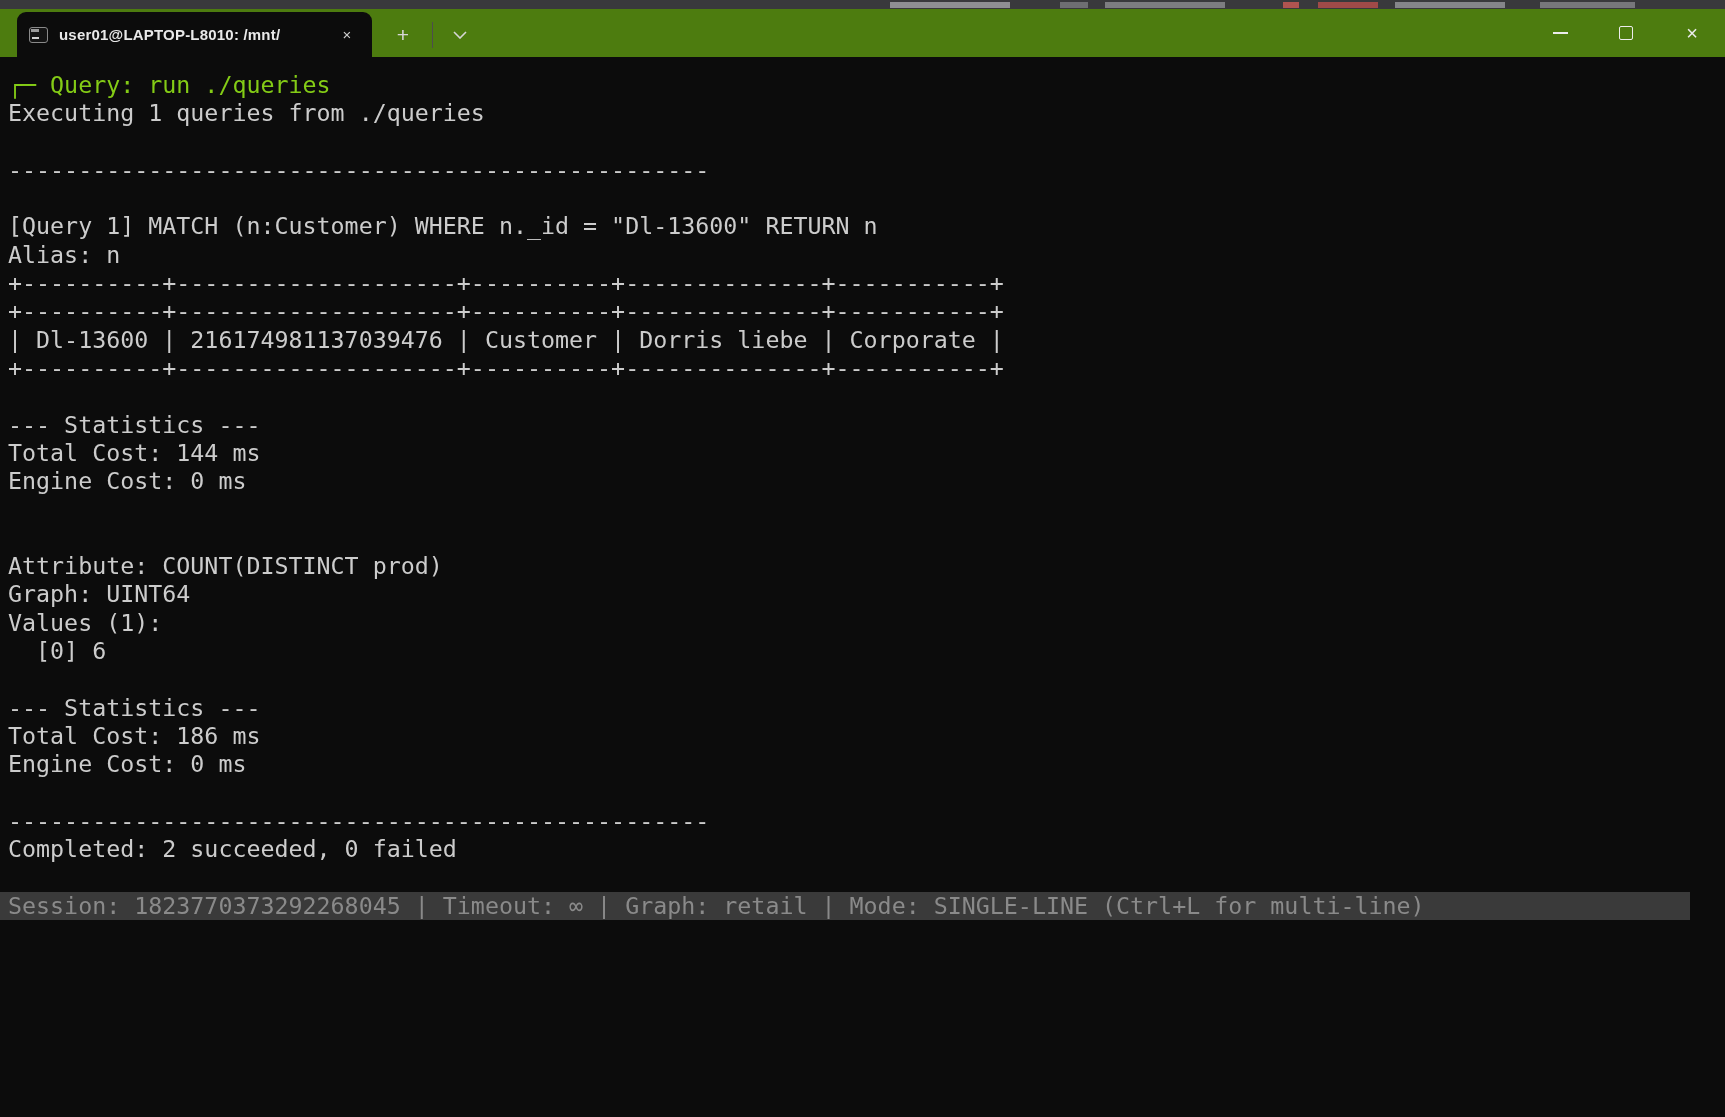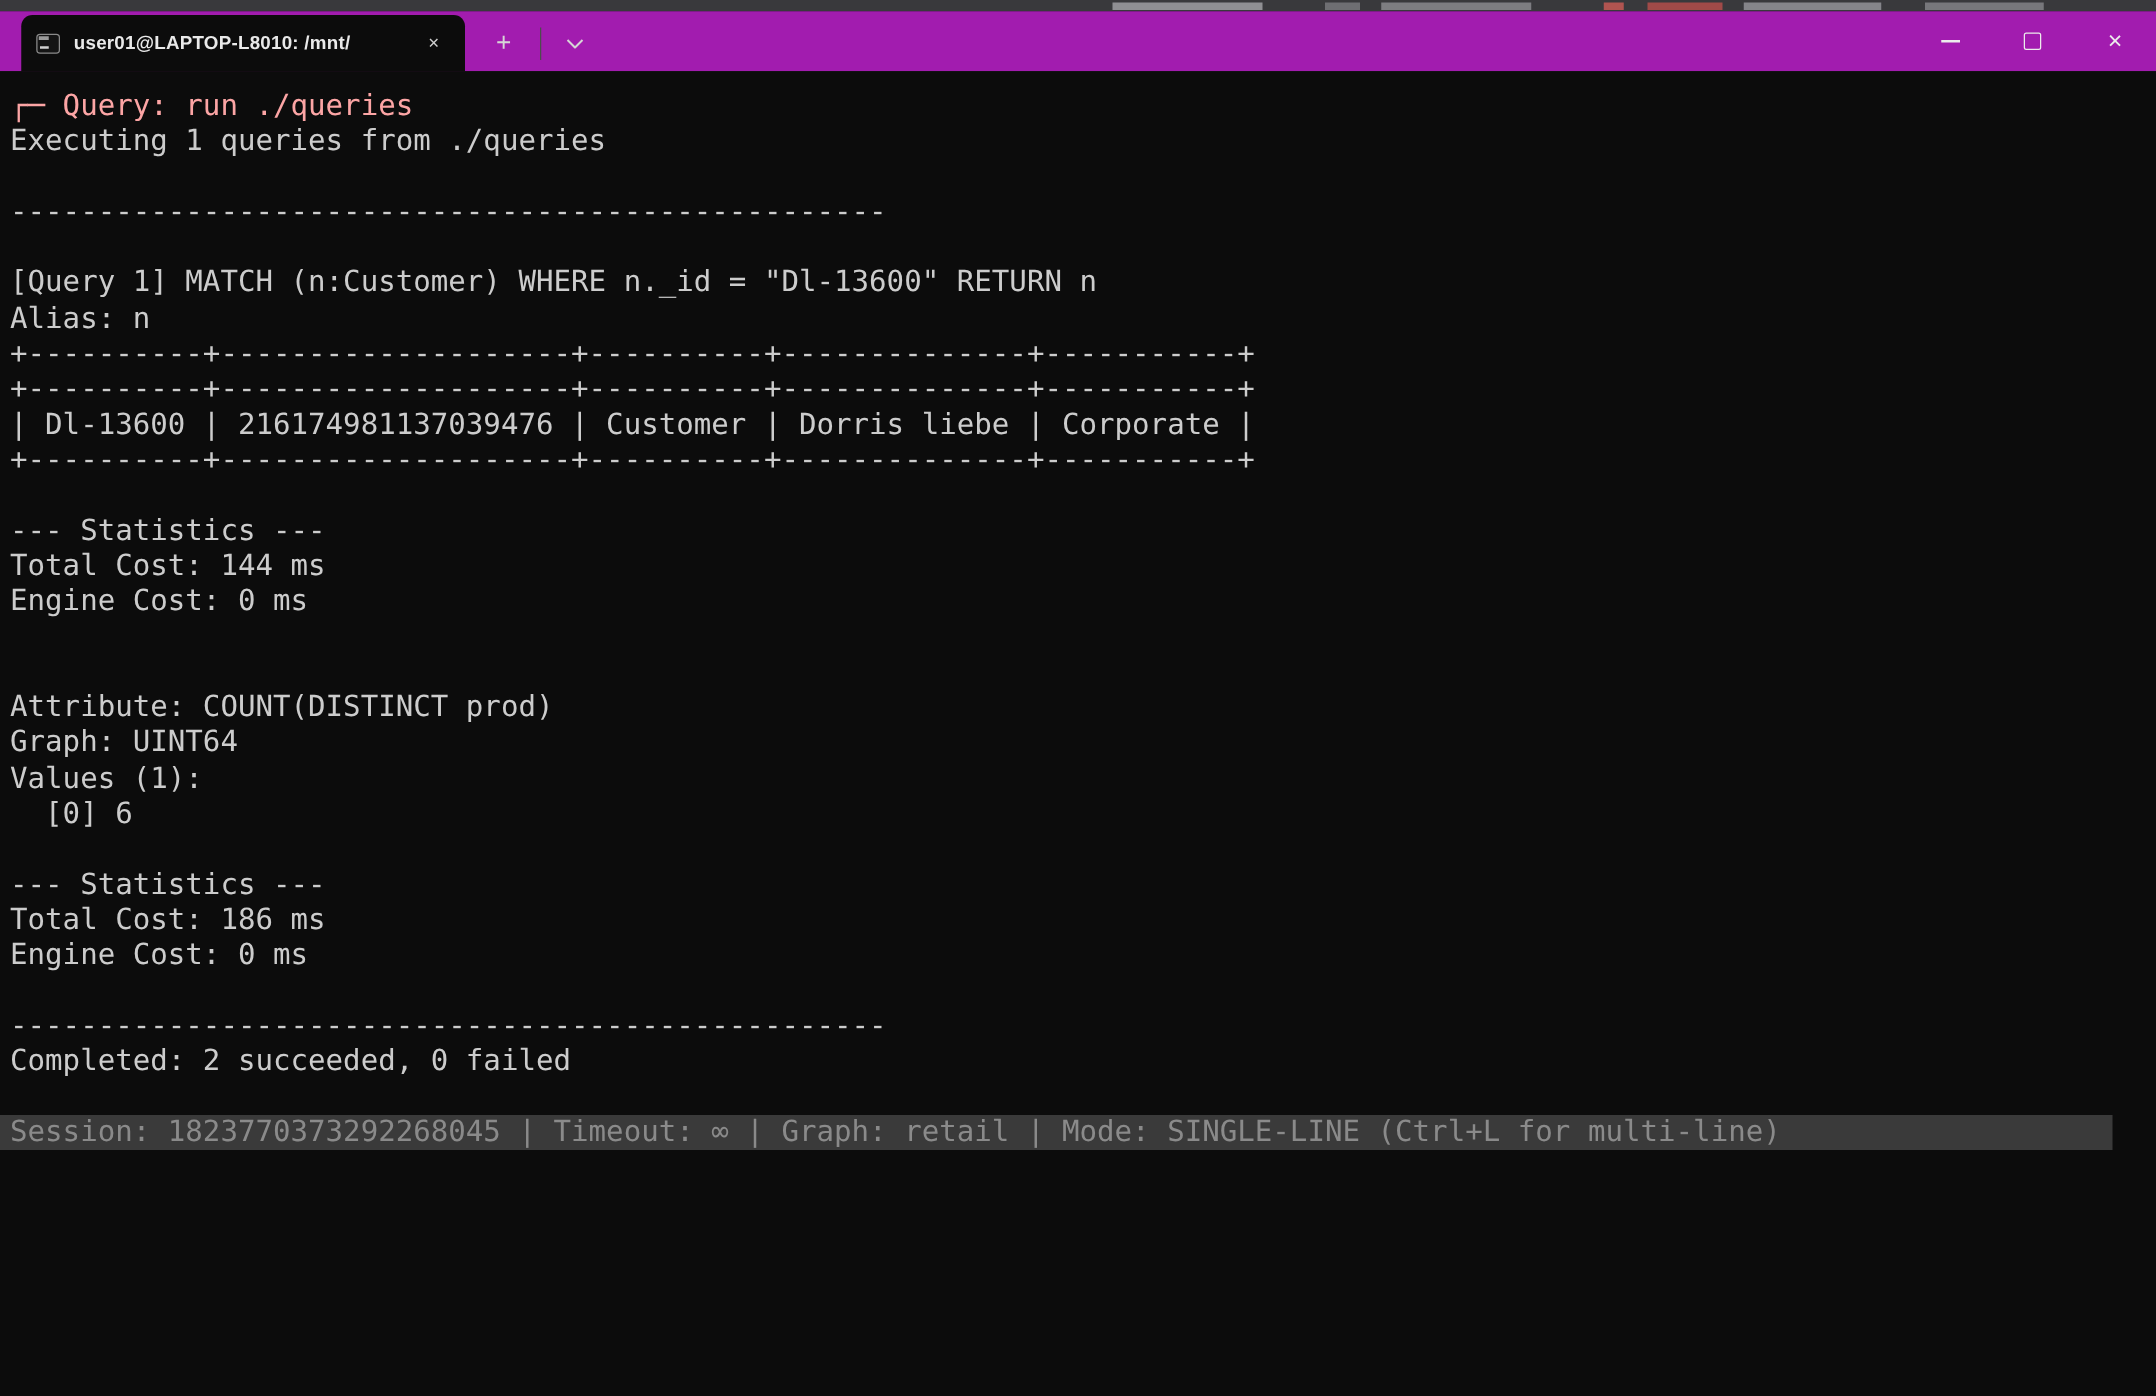--- a/index.html
+++ b/index.html
@@ -23,21 +23,21 @@
   .frag-g3 { left: 1105px; width: 120px; background: #7d7d81; }
   .frag-r1 { left: 1283px; width: 16px;  background: #b05450; }
   .frag-r2 { left: 1318px; width: 60px;  background: #a04a48; }
   .frag-g4 { left: 1395px; width: 110px; background: #85858a; }
   .frag-g5 { left: 1540px; width: 95px;  background: #77777b; }
 
   
   .titlebar {
     position: relative;
     width: 100%; height: 48px;
-    background: #a21caf;
+    background: #4d7c0f;
     display: flex;
     align-items: flex-end;
     font-family: "Liberation Sans", "DejaVu Sans", sans-serif;
   }
   .tab {
     margin-left: 17px;
     width: 355px; height: 45px;
     background: #0c0c0c;
     border-top-left-radius: 9px;
     border-top-right-radius: 9px;
@@ -133,21 +133,21 @@
     padding-top: 14px;
     font-size: 23.3px;
     line-height: 28.3px;
     color: #cccccc;
   }
   .line {
     white-space: pre;
     min-height: 28.3px;
     padding-left: 8px;
   }
-  .line.dim   { color: #fca5a5; }
+  .line.dim   { color: #84cc16; }
   .line.faint { color: #757575; }
 
   .result-row .arrow-left  { color: #f090cf; }
   .result-row .arrow-right { color: #bdbdbd; }
   .result-row .divider     { color: #a8a8a8; }
 
   .session-row {
     width: 1690px;
     background: #3a3a3a;
     color: #8a8a8a;

